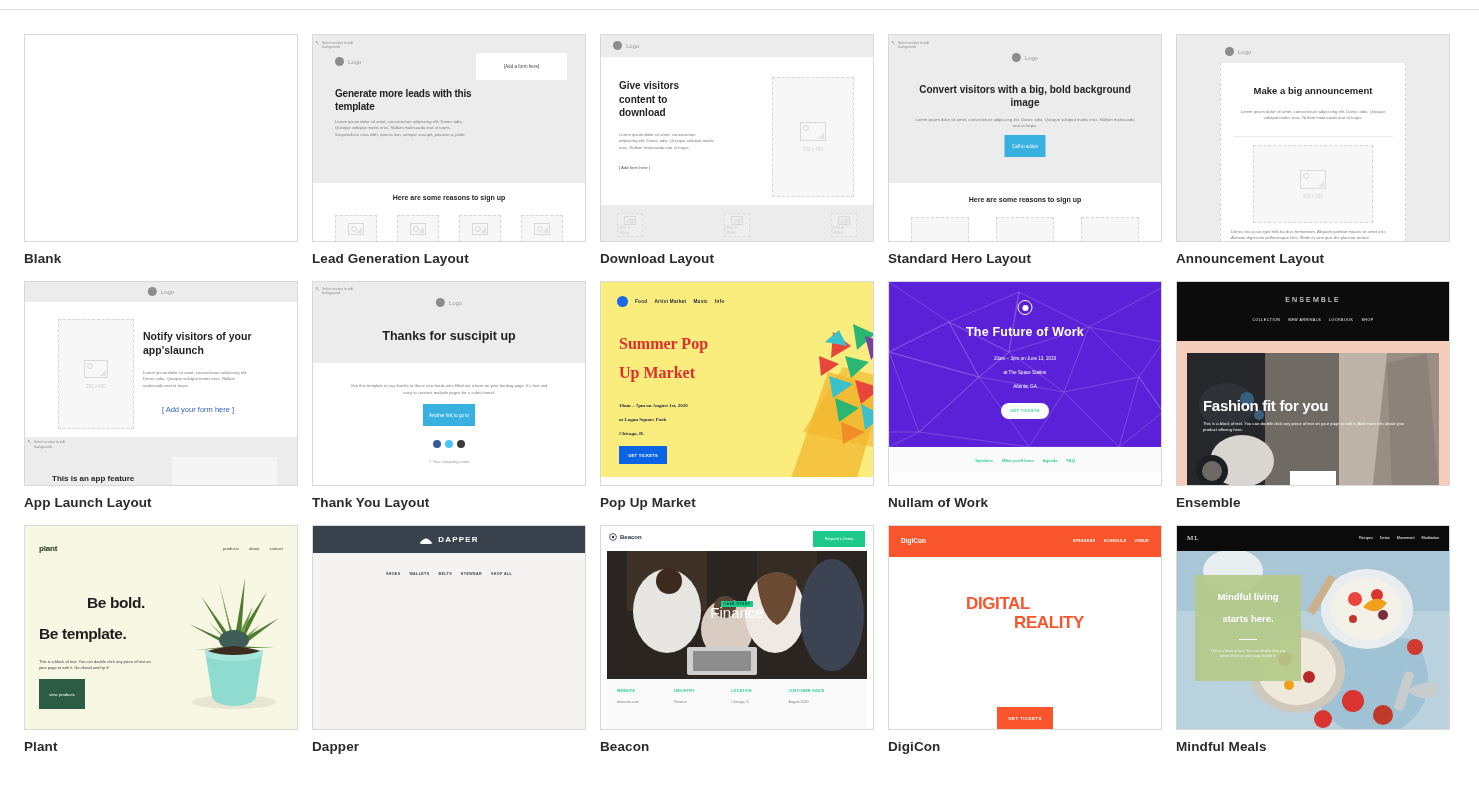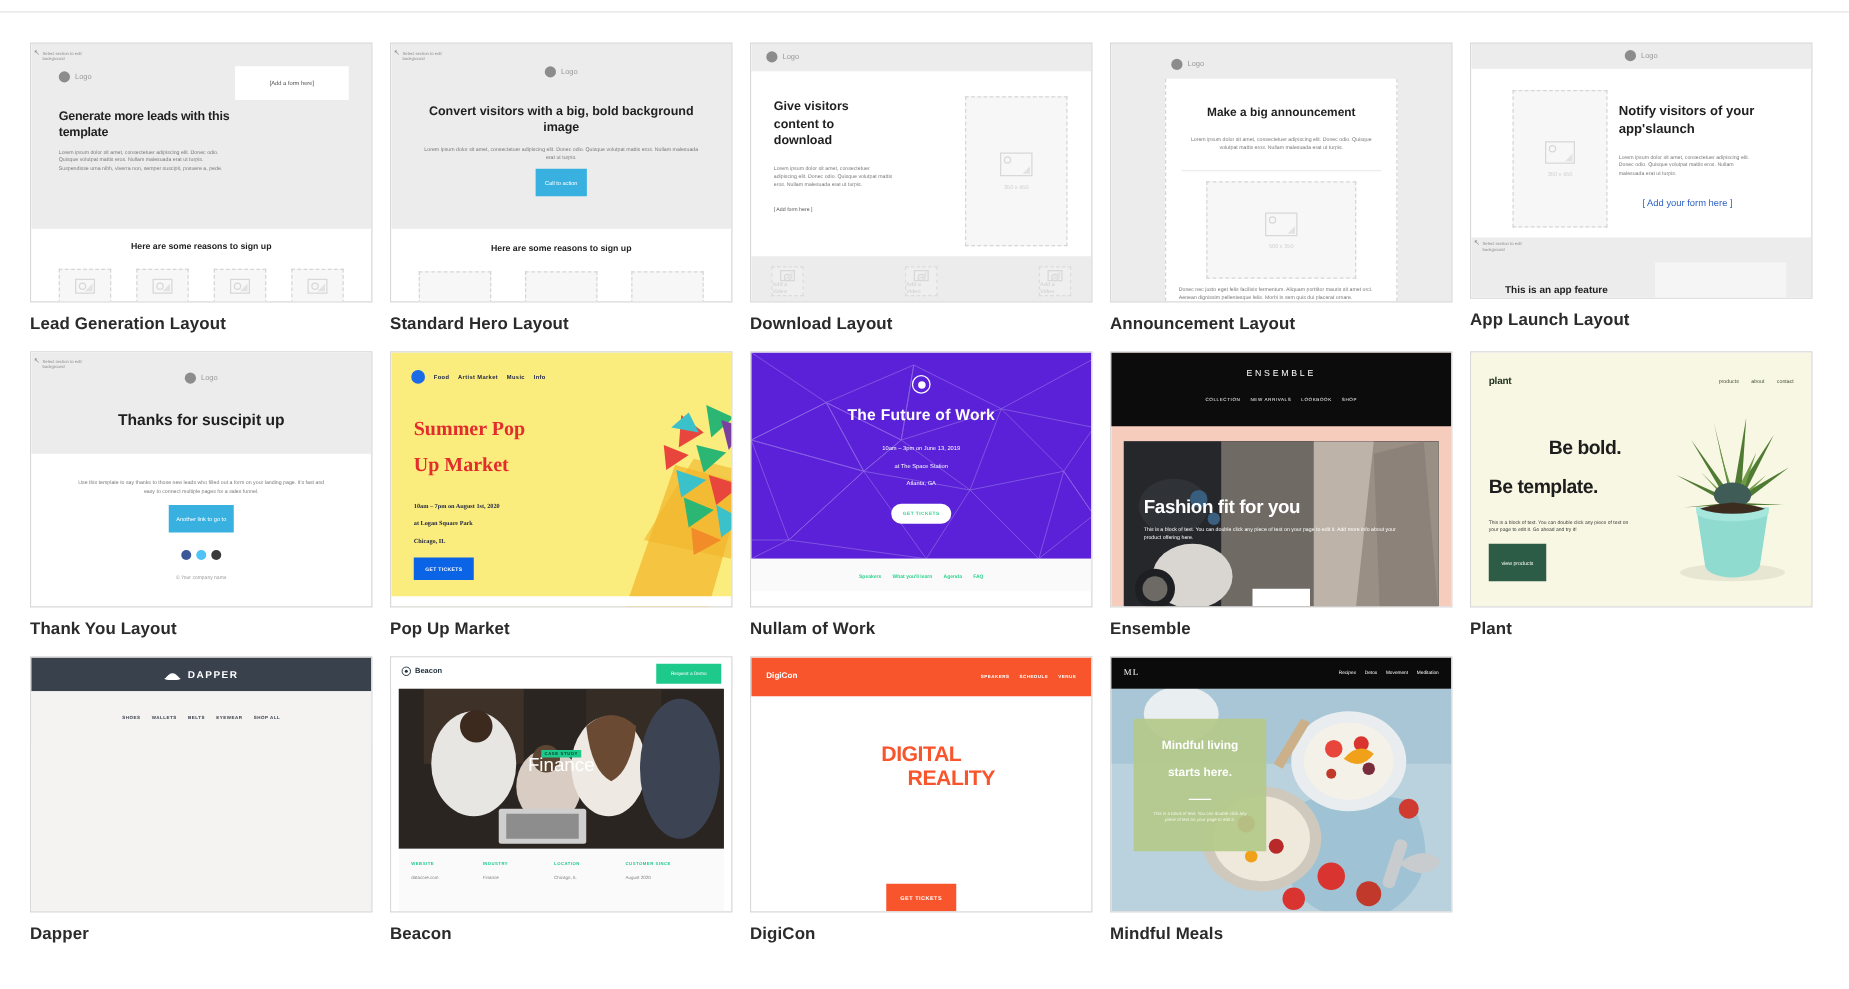--- a/index.html
+++ b/index.html
@@ -66,20 +66,26 @@
 
   
 </style>
 </head>
 <body>
 
 <div class="top-divider"></div>
 
 <div class="grid">
 
+  <div class="cell">
+    <div class="thumb">
+      <div class="wf" style="background:#fff"></div>
+    </div>
+    <div class="cell-label">Blank</div>
+  </div>
 
   <div class="cell">
     <div class="thumb">
       <div class="wf">
         <div style="position:absolute;left:0;top:0;right:0;height:148px;background:#ececec"></div>
         <div class="hint" style="left:9px;top:6px;">
           <span class="arrow">↖</span>
           <span>Select section to edit background</span>
         </div>
         <div class="logo-row" style="position:absolute;left:22px;top:22px;">
@@ -100,20 +106,55 @@
           <div class="ph-img" style="width:42px;height:28px;">
               <span class="ph-icon"></span>
             </div>
           <div class="ph-img" style="width:42px;height:28px;">
               <span class="ph-icon"></span>
             </div>
         </div>
       </div>
     </div>
     <div class="cell-label">Lead Generation Layout</div>
+  </div>
+
+  <div class="cell">
+    <div class="thumb">
+      <div class="wf">
+        <div style="position:absolute;left:0;top:0;right:0;height:22px;background:#ececec"></div>
+        <div class="logo-row" style="position:absolute;left:12px;top:6px;">
+          <span class="logo-dot"></span>
+          <span class="logo-txt">Logo</span>
+        </div>
+        <div class="h-wire" style="position:absolute;left:18px;top:44px;width:90px;font-size:10px;line-height:13.5px;">Give visitors content to download</div>
+        <div class="lorem" style="position:absolute;left:18px;top:97px;width:96px;">Lorem ipsum dolor sit amet, consectetuer adipiscing elit. Donec odio. Quisque volutpat mattis eros. Nullam malesuada erat ut turpis.</div>
+        <div style="position:absolute;left:18px;top:130px;font-size:4.2px;color:#555;">[ Add form here ]</div>
+        <div class="ph-img" style="position:absolute;right:19px;top:42px;width:82px;height:120px;">
+          <span class="ph-icon" style="width:26px;height:19px;"></span>
+          <span style="margin-top:6px;">350 x 450</span>
+        </div>
+        <div style="position:absolute;left:0;right:0;bottom:0;height:36px;background:#ececec"></div>
+        <div style="position:absolute;left:16px;right:16px;bottom:4px;display:flex;justify-content:space-between;">
+          <div class="ph-img" style="width:26px;height:24px;border-color:#dcdcdc;background:#efefef;">
+            <span class="ph-icon" style="width:12px;height:9px;"></span>
+            <span>Add a Video</span>
+          </div>
+          <div class="ph-img" style="width:26px;height:24px;border-color:#dcdcdc;background:#efefef;">
+            <span class="ph-icon" style="width:12px;height:9px;"></span>
+            <span>Add a Video</span>
+          </div>
+          <div class="ph-img" style="width:26px;height:24px;border-color:#dcdcdc;background:#efefef;">
+            <span class="ph-icon" style="width:12px;height:9px;"></span>
+            <span>Add a Video</span>
+          </div>
+        </div>
+      </div>
+    </div>
+    <div class="cell-label">Download Layout</div>
   </div>
 
   <div class="cell">
     <div class="thumb">
       <div class="wf">
         <div style="position:absolute;left:0;top:0;right:0;height:148px;background:#ececec"></div>
         <div class="hint" style="left:9px;top:6px;">
           <span class="arrow">↖</span>
           <span>Select section to edit background</span>
         </div>
@@ -126,55 +167,20 @@
         <div class="btn-blue" style="position:absolute;left:50%;top:100px;transform:translateX(-50%);width:41px;height:22px;">Call to action</div>
         <div class="h-wire" style="position:absolute;left:0;right:0;top:161px;text-align:center;font-size:7px;">Here are some reasons to sign up</div>
         <div style="position:absolute;left:22px;right:22px;top:182px;display:flex;justify-content:space-between;">
           <div class="ph-img" style="width:58px;height:26px;"></div>
           <div class="ph-img" style="width:58px;height:26px;"></div>
           <div class="ph-img" style="width:58px;height:26px;"></div>
         </div>
       </div>
     </div>
     <div class="cell-label">Standard Hero Layout</div>
-  </div>
-
-  <div class="cell">
-    <div class="thumb">
-      <div class="wf">
-        <div style="position:absolute;left:0;top:0;right:0;height:22px;background:#ececec"></div>
-        <div class="logo-row" style="position:absolute;left:12px;top:6px;">
-          <span class="logo-dot"></span>
-          <span class="logo-txt">Logo</span>
-        </div>
-        <div class="h-wire" style="position:absolute;left:18px;top:44px;width:90px;font-size:10px;line-height:13.5px;">Give visitors content to download</div>
-        <div class="lorem" style="position:absolute;left:18px;top:97px;width:96px;">Lorem ipsum dolor sit amet, consectetuer adipiscing elit. Donec odio. Quisque volutpat mattis eros. Nullam malesuada erat ut turpis.</div>
-        <div style="position:absolute;left:18px;top:130px;font-size:4.2px;color:#555;">[ Add form here ]</div>
-        <div class="ph-img" style="position:absolute;right:19px;top:42px;width:82px;height:120px;">
-          <span class="ph-icon" style="width:26px;height:19px;"></span>
-          <span style="margin-top:6px;">350 x 450</span>
-        </div>
-        <div style="position:absolute;left:0;right:0;bottom:0;height:36px;background:#ececec"></div>
-        <div style="position:absolute;left:16px;right:16px;bottom:4px;display:flex;justify-content:space-between;">
-          <div class="ph-img" style="width:26px;height:24px;border-color:#dcdcdc;background:#efefef;">
-            <span class="ph-icon" style="width:12px;height:9px;"></span>
-            <span>Add a Video</span>
-          </div>
-          <div class="ph-img" style="width:26px;height:24px;border-color:#dcdcdc;background:#efefef;">
-            <span class="ph-icon" style="width:12px;height:9px;"></span>
-            <span>Add a Video</span>
-          </div>
-          <div class="ph-img" style="width:26px;height:24px;border-color:#dcdcdc;background:#efefef;">
-            <span class="ph-icon" style="width:12px;height:9px;"></span>
-            <span>Add a Video</span>
-          </div>
-        </div>
-      </div>
-    </div>
-    <div class="cell-label">Download Layout</div>
   </div>
 
   <div class="cell">
     <div class="thumb">
       <div class="wf" style="background:#ececec">
         <div class="logo-row" style="position:absolute;left:48px;top:12px;">
           <span class="logo-dot"></span>
           <span class="logo-txt">Logo</span>
         </div>
         <div style="position:absolute;left:43px;right:43px;top:28px;bottom:0;background:#fff;border-left:1px dashed #d5d5d5;border-right:1px dashed #d5d5d5;">
@@ -477,21 +483,21 @@
     <div class="thumb">
       <div class="wf" style="background:#fff;">
         <div style="position:absolute;left:0;top:0;right:0;height:31px;background:#f9552c;"></div>
         <div style="position:absolute;left:12px;top:11px;color:#fff;font-size:6.5px;font-weight:bold;">DigiCon</div>
         <div style="position:absolute;right:12px;top:13px;display:flex;gap:8px;">
           <span style="font-size:3.6px;color:#fff;font-weight:bold;letter-spacing:.4px;">SPEAKERS</span>
           <span style="font-size:3.6px;color:#fff;font-weight:bold;letter-spacing:.4px;">SCHEDULE</span>
           <span style="font-size:3.6px;color:#fff;font-weight:bold;letter-spacing:.4px;">VENUE</span>
         </div>
         <div style="position:absolute;left:0;right:0;top:68px;text-align:center;">
-          <div style="display:inline-block;text-align:center;">
+          <div style="display:inline-block;text-align:left;">
             <div style="font-size:17px;font-weight:bold;color:#f9552c;letter-spacing:-.4px;line-height:19px;">DIGITAL</div>
             <div style="font-size:17px;font-weight:bold;color:#f9552c;letter-spacing:-.4px;line-height:19px;margin-left:48px;">REALITY</div>
           </div>
         </div>
         <div style="position:absolute;left:50%;bottom:0;transform:translateX(-50%);width:56px;height:22px;background:#f9552c;color:#fff;font-size:4.4px;font-weight:bold;display:flex;align-items:center;justify-content:center;letter-spacing:.4px;">GET TICKETS</div>
       </div>
     </div>
     <div class="cell-label">DigiCon</div>
   </div>
 

